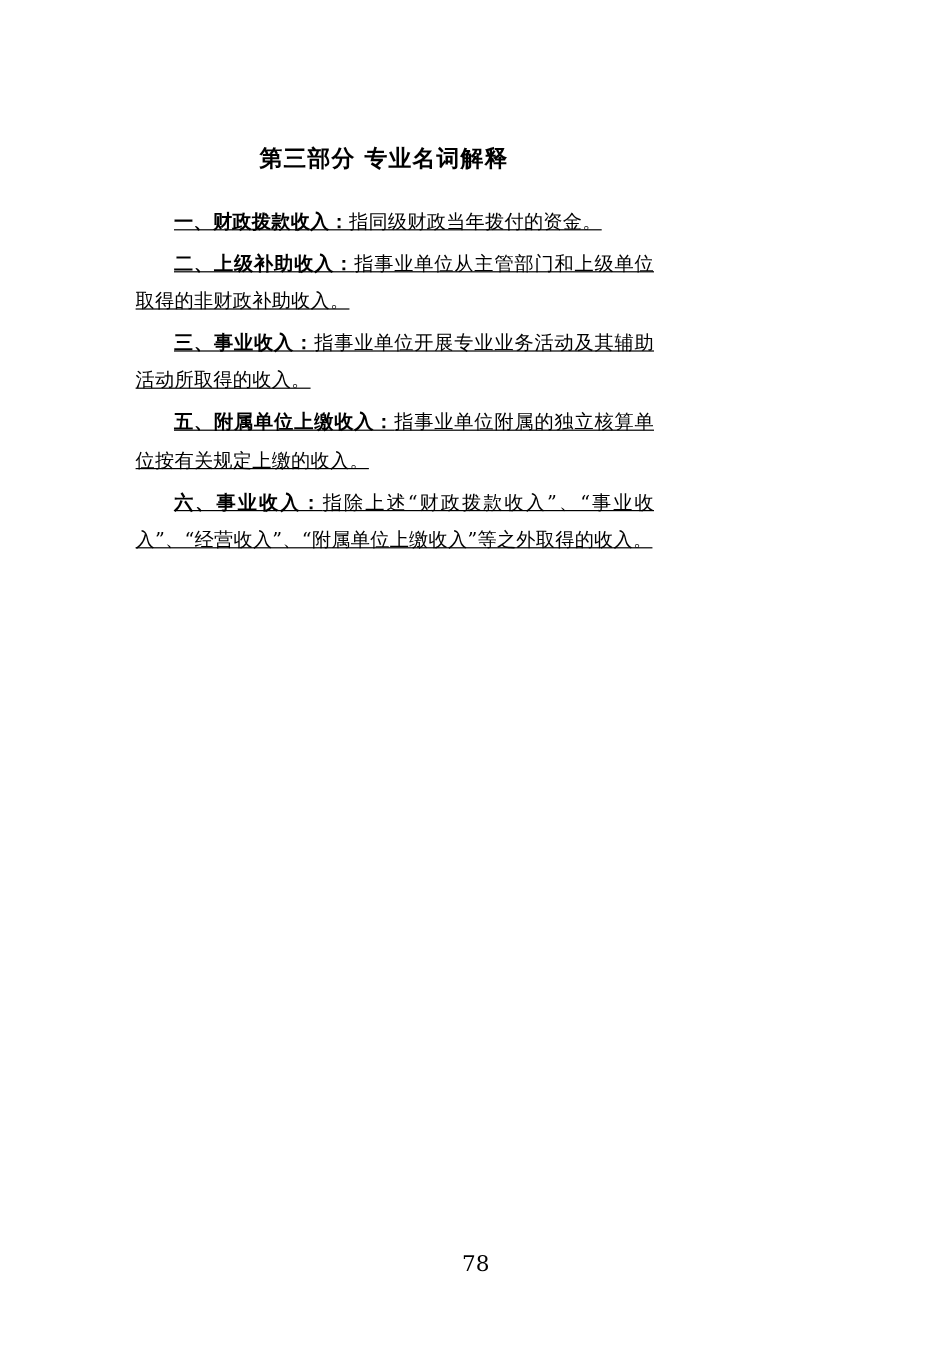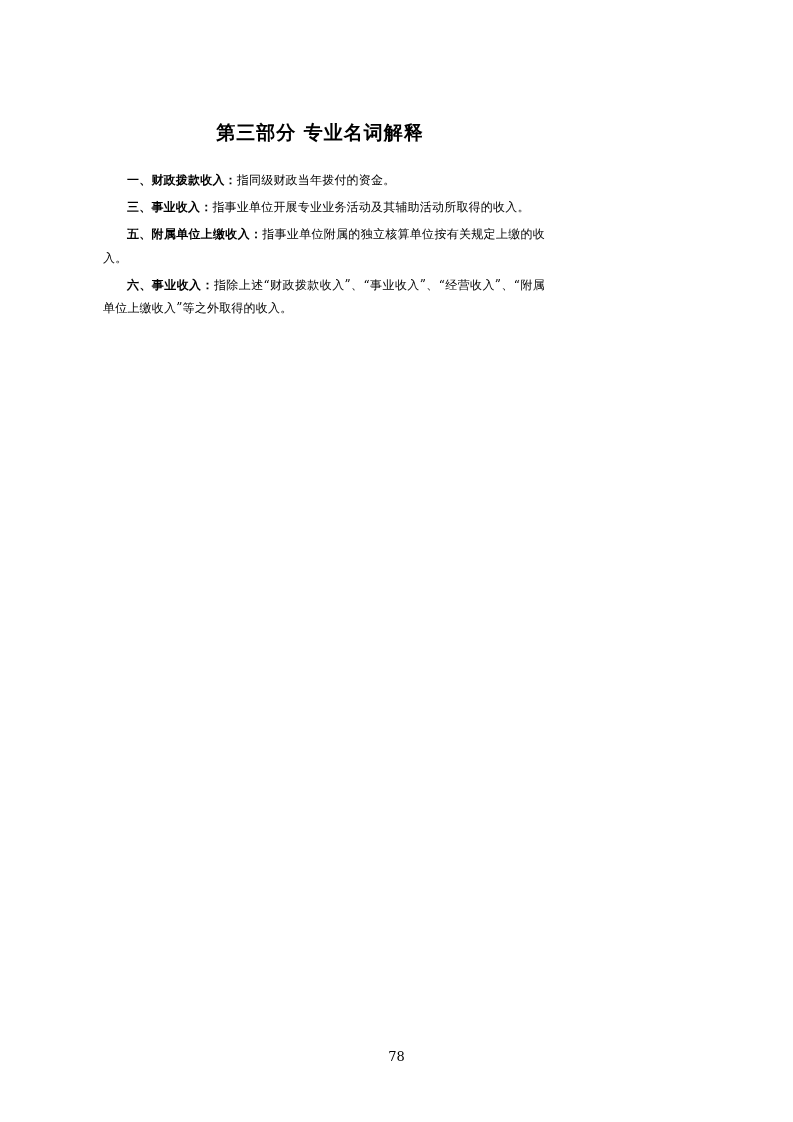--- a/index.html
+++ b/index.html
@@ -25,52 +25,56 @@
   }
   .doc-title {
     text-align: center;
     font-size: 19px;
     font-weight: bold;
     letter-spacing: 1px;
     margin: 0 0 22px 0;
     line-height: 1.5;
   }
   .para {
-    font-size: 12px;
+    font-size: 16px;
     line-height: 1.95;
     text-align: justify;
     text-justify: inter-ideograph;
-    margin: 0 0 4px 8px;
+    margin: 0 0 4px 18px;
     text-indent: 2em;
     letter-spacing: 0.2px;
+    text-decoration: underline;
   }
   .para .lead {
     font-weight: bold;
   }
   .page-number {
     position: absolute;
     bottom: 58px;
     left: 0;
     width: 793px;
     text-align: center;
-    font-size: 13px;
+    font-size: 18px;
     font-family: "DejaVu Serif", "Liberation Serif", serif;
   }
 </style>
 </head>
 <body>
 
 <div class="page">
 
   <h1 class="doc-title">第三部分 专业名词解释</h1>
 
   <p class="para">
     <span class="lead">一、财政拨款收入：</span><span>指同级财政当年拨付的资金。</span>
   </p>
 
+  <p class="para">
+    <span class="lead">二、上级补助收入：</span><span>指事业单位从主管部门和上级单位取得的非财政补助收入。</span>
+  </p>
 
   <p class="para">
     <span class="lead">三、事业收入：</span><span>指事业单位开展专业业务活动及其辅助活动所取得的收入。</span>
   </p>
 
 
   <p class="para">
     <span class="lead">五、附属单位上缴收入：</span><span>指事业单位附属的独立核算单位按有关规定上缴的收入。</span>
   </p>
 

